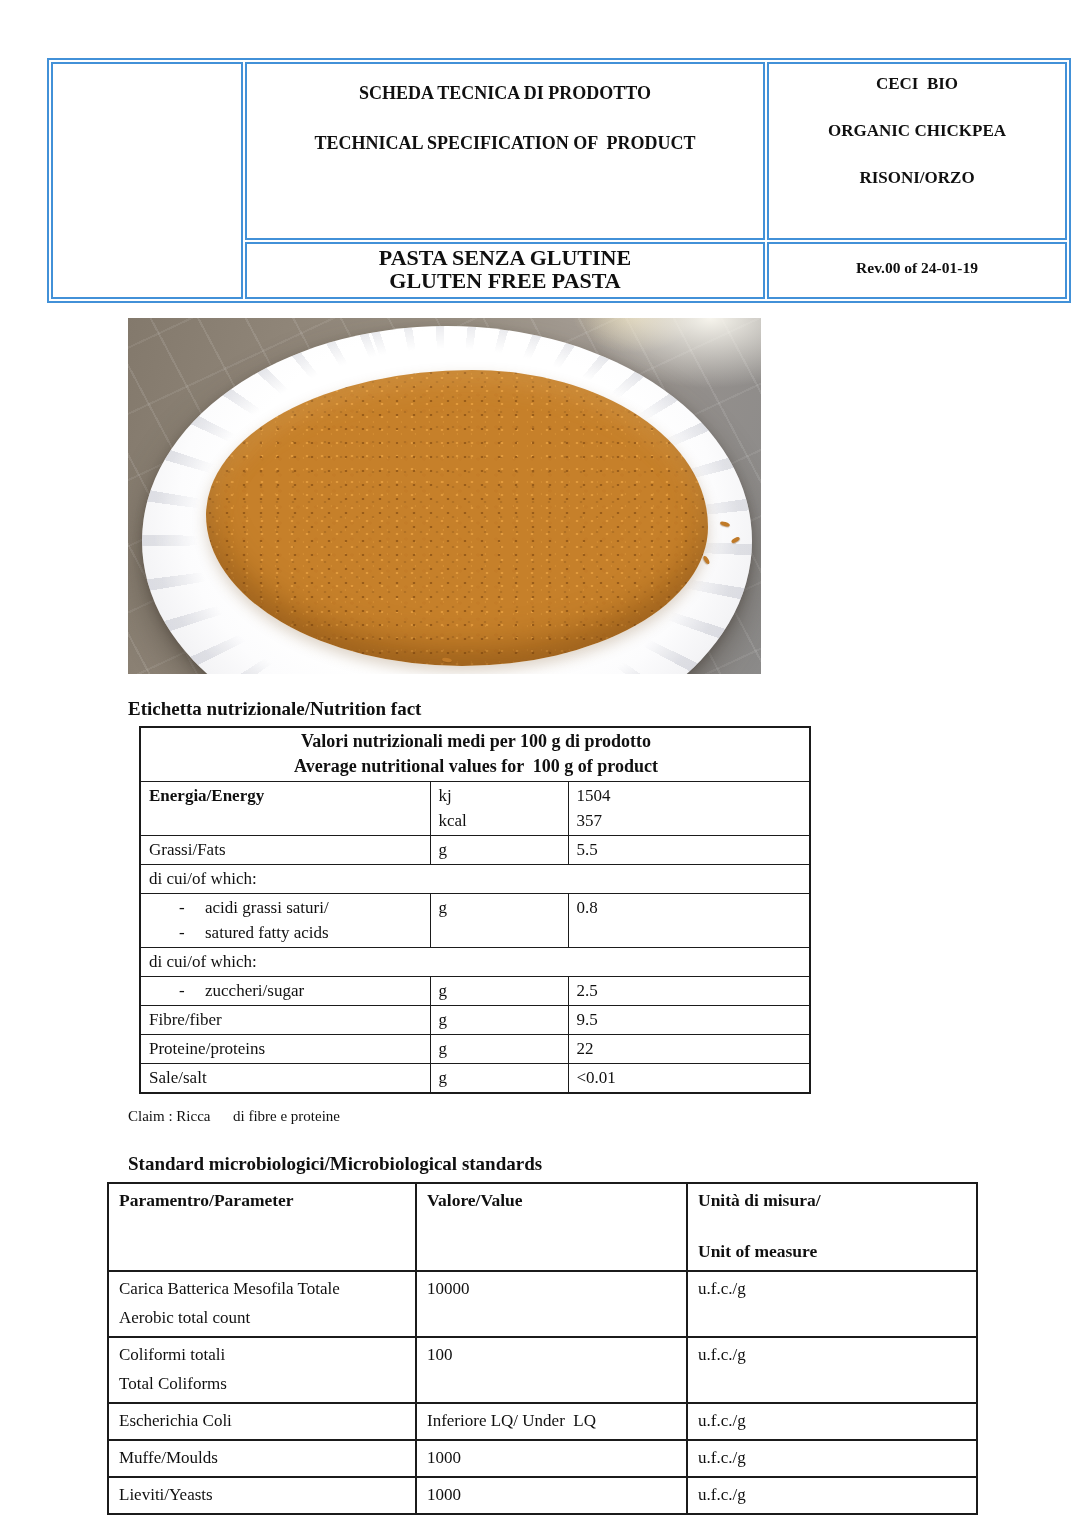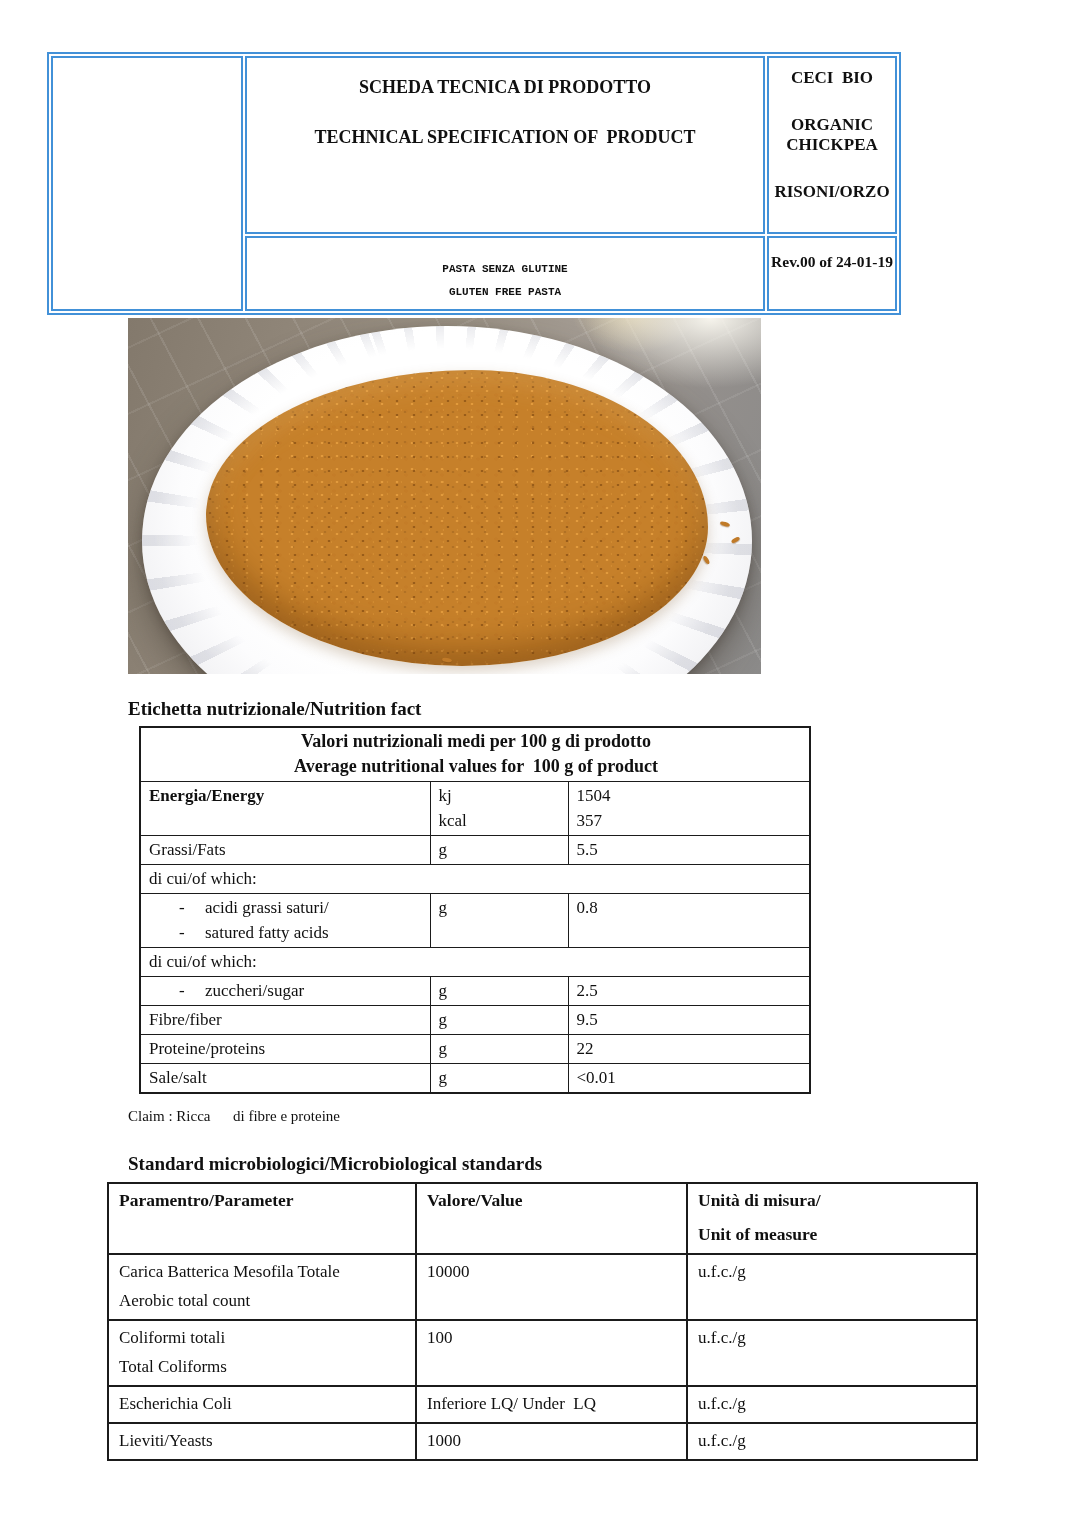--- a/index.html
+++ b/index.html
@@ -8,36 +8,36 @@
     --line:#1b1b1b;
   }
   html,body{margin:0;padding:0;}
   body{
     width:1080px;height:1528px;position:relative;background:#ffffff;
     font-family:"Liberation Serif","DejaVu Serif",serif;color:var(--ink);
   }
   .t{white-space:pre-wrap;}
 
   
-  .header-wrap{position:absolute;left:47px;top:52px;width:854px;}
+  .header-wrap{position:absolute;left:47px;top:58px;width:1024px;}
   table.spec-header{
     border-collapse:separate;border-spacing:2px;border:2px solid var(--blue);
     width:100%;table-layout:fixed;
   }
   table.spec-header td{
     border:2px solid var(--blue);vertical-align:top;text-align:center;
     font-weight:bold;background:#fff;
   }
   td.logo-cell{width:186px;}
   td.title-cell{width:514px;height:154px;padding-top:19px;font-size:18px;}
   .title-cell .line2{margin-top:29px;}
   td.product-cell{padding-top:10px;font-size:17px;}
   .product-cell .pl{margin-top:27px;}
   .product-cell .pl:first-child{margin-top:0;}
-  td.subtitle-cell{padding-top:20px;font-size:11px;line-height:23px;height:50px;font-family:Liberation Mono, monospace;}
+  td.subtitle-cell{padding-top:2px;font-size:22px;line-height:23px;height:50px;}
   td.revision-cell{padding-top:15px;font-size:15.5px;}
 
   
   .photo{
     position:absolute;left:128px;top:318px;width:633px;height:356px;overflow:hidden;
     background:
       radial-gradient(180px 100px at 92% 0%, rgba(252,250,242,0.95), rgba(252,250,242,0) 70%),
       radial-gradient(90px 60px at 80% -2%, rgba(238,222,175,0.75), rgba(238,222,175,0) 70%),
       repeating-linear-gradient(62deg, rgba(255,255,255,0) 0 18px, rgba(255,255,255,0.10) 18px 20px, rgba(255,255,255,0) 20px 42px),
       repeating-linear-gradient(155deg, rgba(255,255,255,0) 0 26px, rgba(255,255,255,0.08) 26px 28px, rgba(255,255,255,0) 28px 60px),
@@ -89,21 +89,21 @@
 
   
   .claim{position:absolute;left:128px;top:1108px;font-size:15px;font-weight:normal;}
 
   
   .micro-wrap{position:absolute;left:107px;top:1182px;width:869px;}
   table.micro{border-collapse:collapse;width:100%;table-layout:fixed;border:2px solid var(--line);font-size:17px;}
   table.micro td{border:2px solid var(--line);vertical-align:top;padding:3px 16px 5px 10px;line-height:27px;}
   col.mc1{width:308px;} col.mc2{width:271px;} col.mc3{width:290px;}
   .micro-head td{font-weight:bold;font-size:17.5px;}
-  .micro-head .unit-l2{margin-top:7px;}
+  .micro-head .unit-l2{margin-top:24px;}
   .param-l2{margin-top:2px;}
 </style>
 </head>
 <body>
 
 <div>
 
   <div class="header-wrap">
     <table class="spec-header">
       <tbody>
@@ -250,20 +250,25 @@
           </td>
           <td><span class="t">100</span></td>
           <td><span class="t">u.f.c./g</span></td>
         </tr>
         <tr>
           <td><span class="t">Escherichia Coli</span></td>
           <td><span class="t">Inferiore LQ/ Under  LQ</span></td>
           <td><span class="t">u.f.c./g</span></td>
         </tr>
         <tr>
+          <td><span class="t">Muffe/Moulds</span></td>
+          <td><span class="t">1000</span></td>
+          <td><span class="t">u.f.c./g</span></td>
+        </tr>
+        <tr>
           <td><span class="t">Lieviti/Yeasts</span></td>
           <td><span class="t">1000</span></td>
           <td><span class="t">u.f.c./g</span></td>
         </tr>
       </tbody>
     </table>
   </div>
 
 </div>
 

